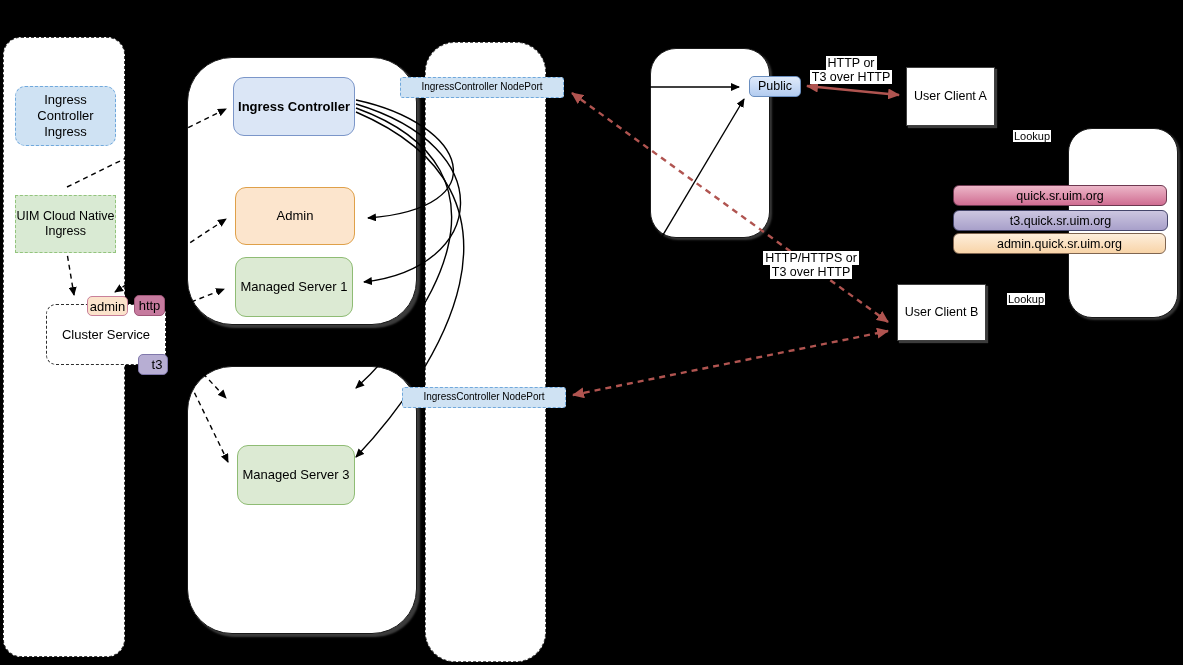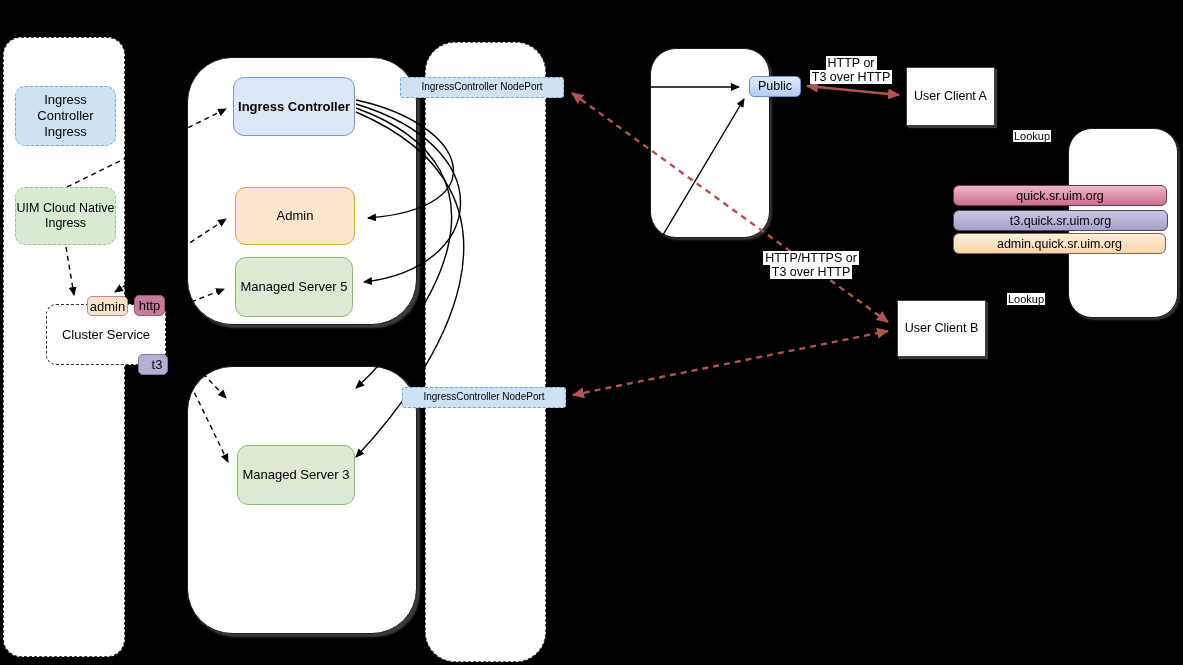--- a/index.html
+++ b/index.html
@@ -14,21 +14,21 @@
   .np-col{border:1.5px dashed #5a5a5a;border-radius:30px;}
   .solid-round{border:1.5px solid #1a1a1a;border-radius:45px;box-shadow:3px 3px 2px rgba(110,110,110,.55);}
   .lb{border:1.5px solid #1a1a1a;border-radius:26px;box-shadow:2px 2px 2px rgba(110,110,110,.5);}
   .dns{border:1.5px solid #1a1a1a;border-radius:24px;box-shadow:2px 2px 2px rgba(110,110,110,.5);}
   
   #edges{position:absolute;left:0;top:0;z-index:2;}
   
   .node{z-index:3;display:flex;align-items:center;justify-content:center;text-align:center;
         font-size:13px;line-height:1.22;}
   .blue-dash{background:#cfe2f3;border:1.5px dashed #6fa8dc;border-radius:10px;}
-  .green-dash{background:#d9ead3;border:1.5px dashed #93c47d;border-radius:10px;}
+  .green-dash{background:#d9ead3;border:1.5px dashed #93c47d;border-radius:0;margin-top:8px;}
   .white-dash{background:#fff;border:1.5px dashed #2f2f2f;border-radius:10px;}
   .blue-solid{background:#dbe6f6;border:1.5px solid #7b96c9;border-radius:11px;font-weight:bold;}
   .orange-solid{background:#fce5cd;border:1.5px solid #dfa049;border-radius:11px;}
   .green-solid{background:#dcead3;border:1.5px solid #8fbc74;border-radius:11px;}
   .np-badge{background:#cfe2f3;border:1.5px dashed #6fa8dc;border-radius:3px;
             font-size:10px;white-space:nowrap;z-index:3;}
   .tag{z-index:4;display:flex;align-items:center;justify-content:center;
        font-size:13px;border-radius:5px;}
   .tag-admin{background:#fbe3cb;border:1.2px solid #c9809a;}
   .tag-http{background:#c67a9e;border:1.2px solid #9e5577;}
@@ -113,41 +113,41 @@
     <span>t3</span>
   </div>
 
   <div class="abs node blue-solid" style="left:233px;top:77px;width:122px;height:59px;">
     <span>Ingress Controller</span>
   </div>
   <div class="abs node orange-solid" style="left:235px;top:187px;width:120px;height:58px;">
     <span>Admin</span>
   </div>
   <div class="abs node green-solid" style="left:235px;top:257px;width:118px;height:60px;">
-    <span>Managed Server 5</span>
+    <span>Managed Server 1</span>
   </div>
 
   <div class="abs node green-solid" style="left:237px;top:445px;width:118px;height:60px;">
     <span>Managed Server 3</span>
   </div>
 
   <div class="abs node np-badge" style="left:400px;top:77px;width:164px;height:21px;">
     <span>IngressController NodePort</span>
   </div>
   <div class="abs node np-badge" style="left:402px;top:387px;width:164px;height:21px;">
     <span>IngressController NodePort</span>
   </div>
 
   <div class="abs node public-pill" style="left:749px;top:76px;width:52px;height:21px;">
     <span>Public</span>
   </div>
   <div class="abs node plain-box" style="left:906px;top:67px;width:89px;height:59px;">
     <span>User Client A</span>
   </div>
-  <div class="abs node plain-box" style="left:897px;top:300px;width:89px;height:57px;">
+  <div class="abs node plain-box" style="left:897px;top:284px;width:89px;height:57px;">
     <span>User Client B</span>
   </div>
 
   <div class="abs edge-label" style="left:801px;top:56px;width:100px;">
     <span>HTTP or</span><br>
     <span>T3 over HTTP</span>
   </div>
   <div class="abs edge-label" style="left:756px;top:251px;width:110px;">
     <span>HTTP/HTTPS or</span><br>
     <span>T3 over HTTP</span>

